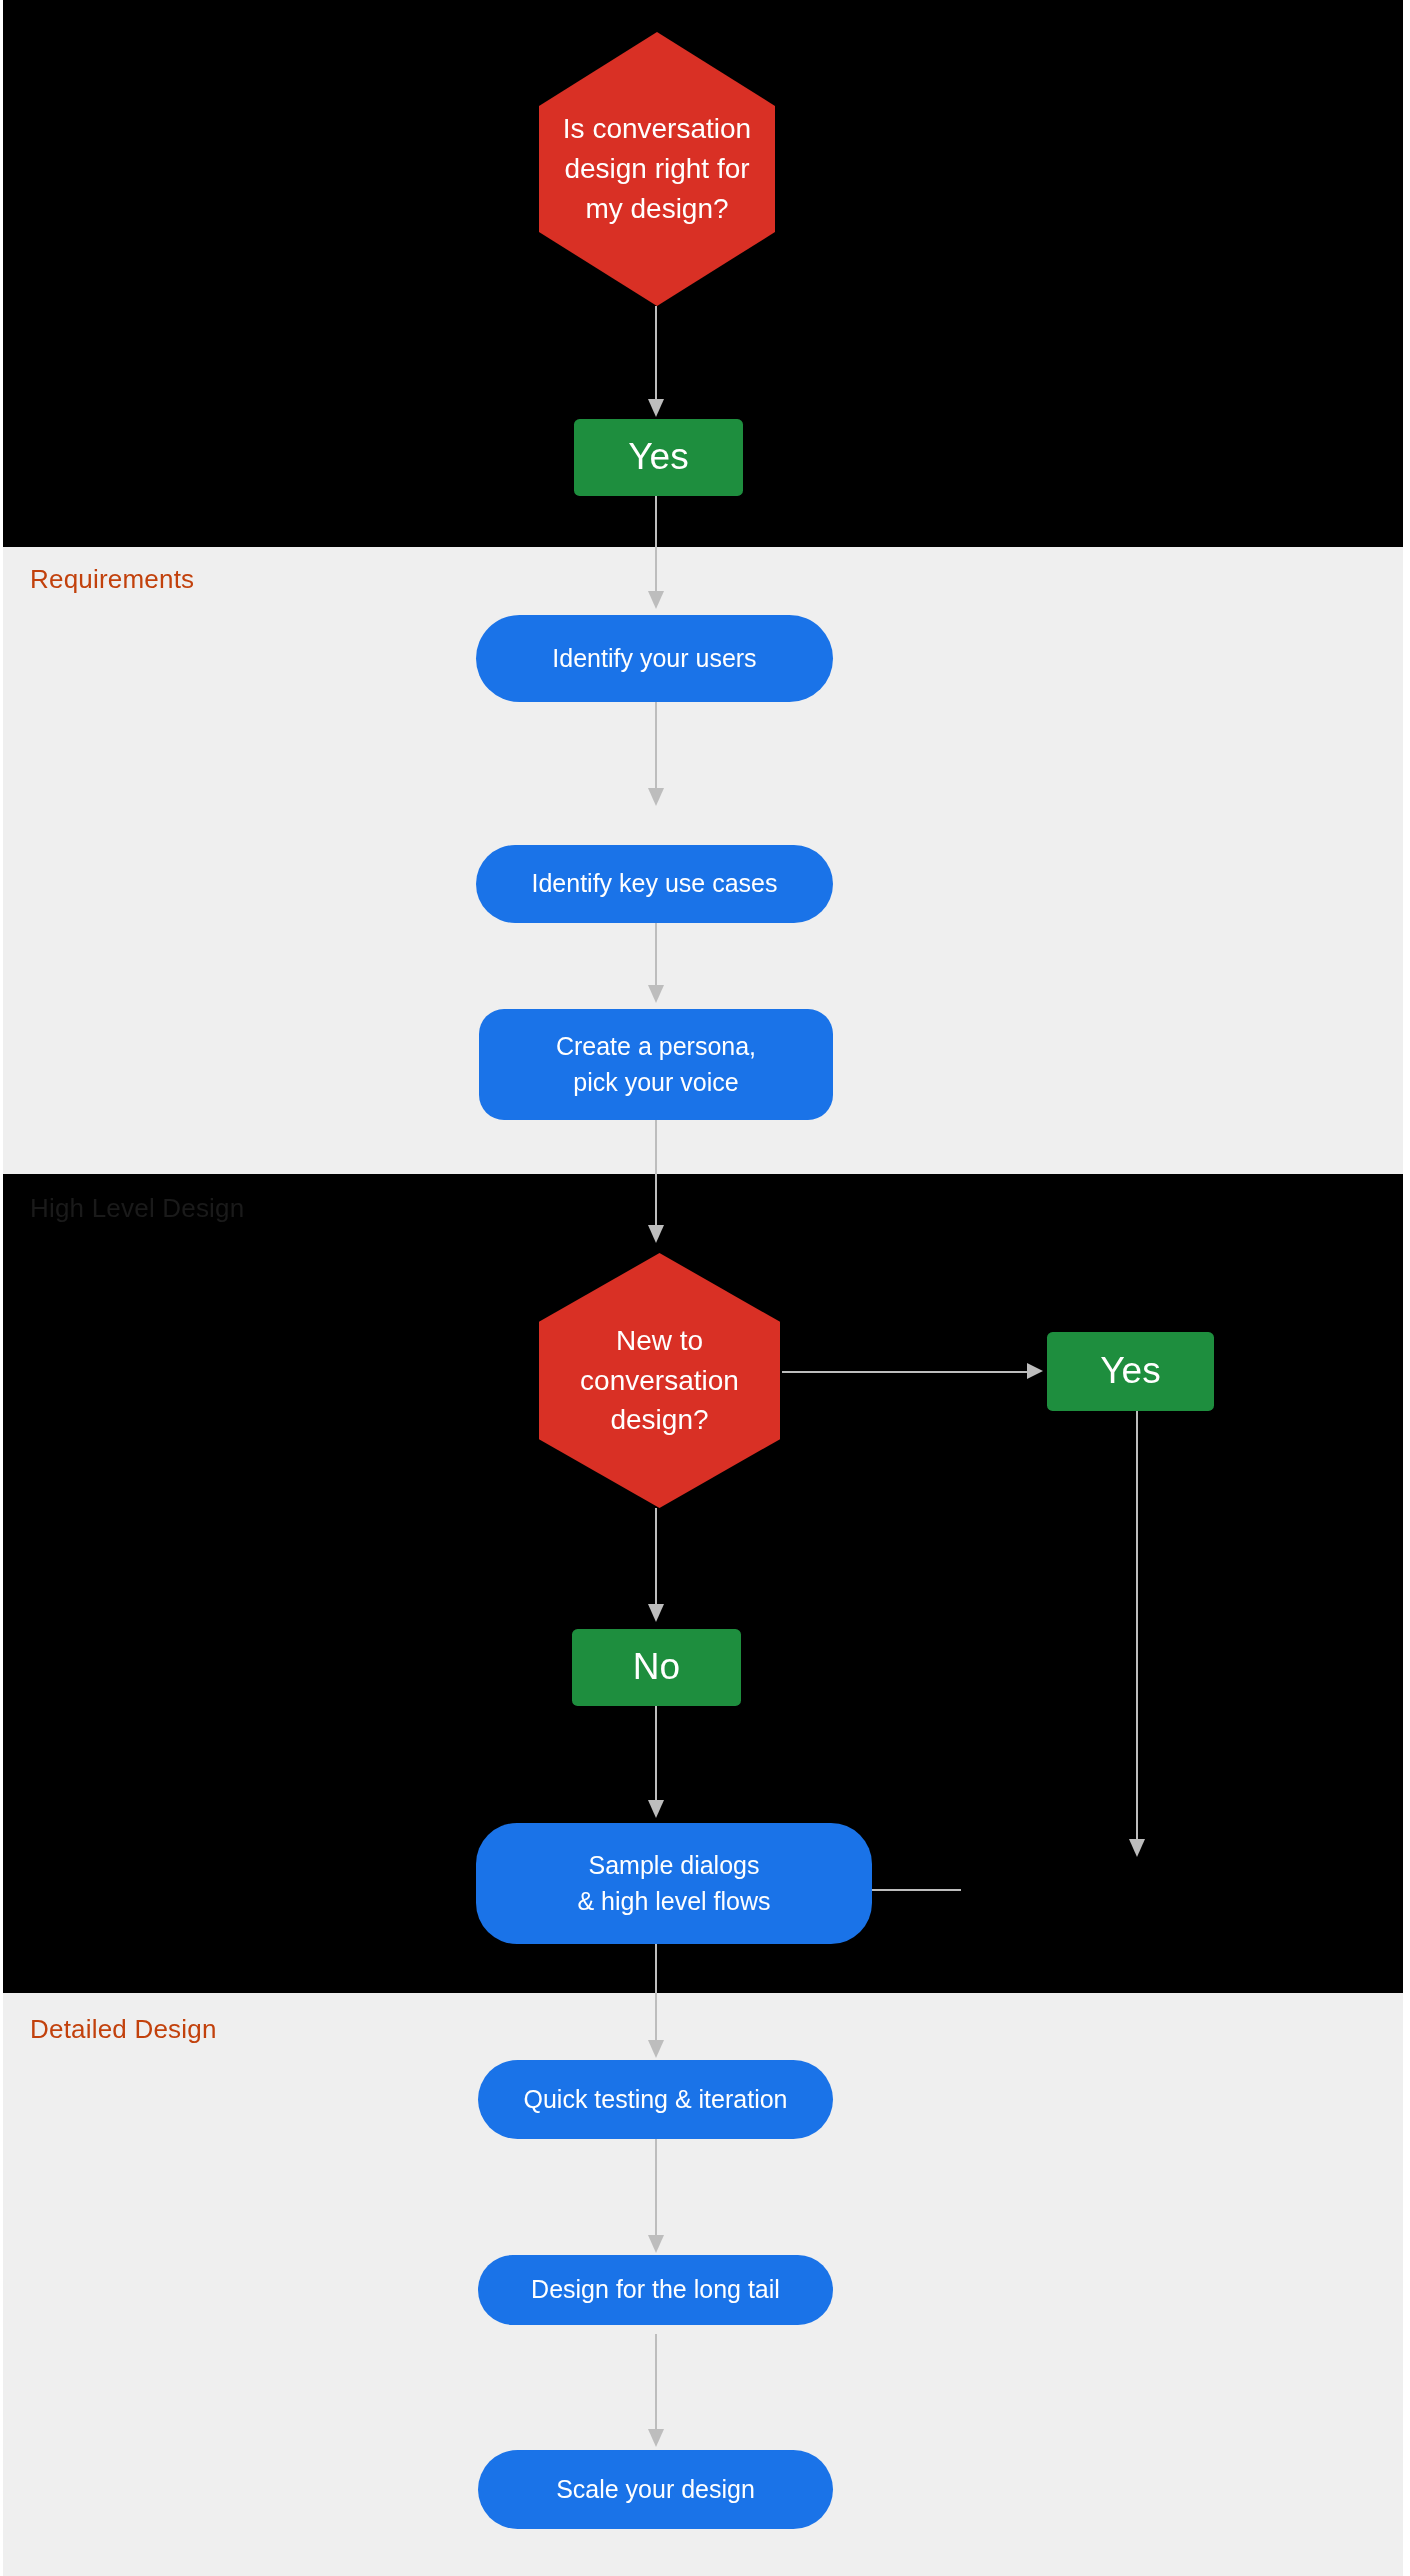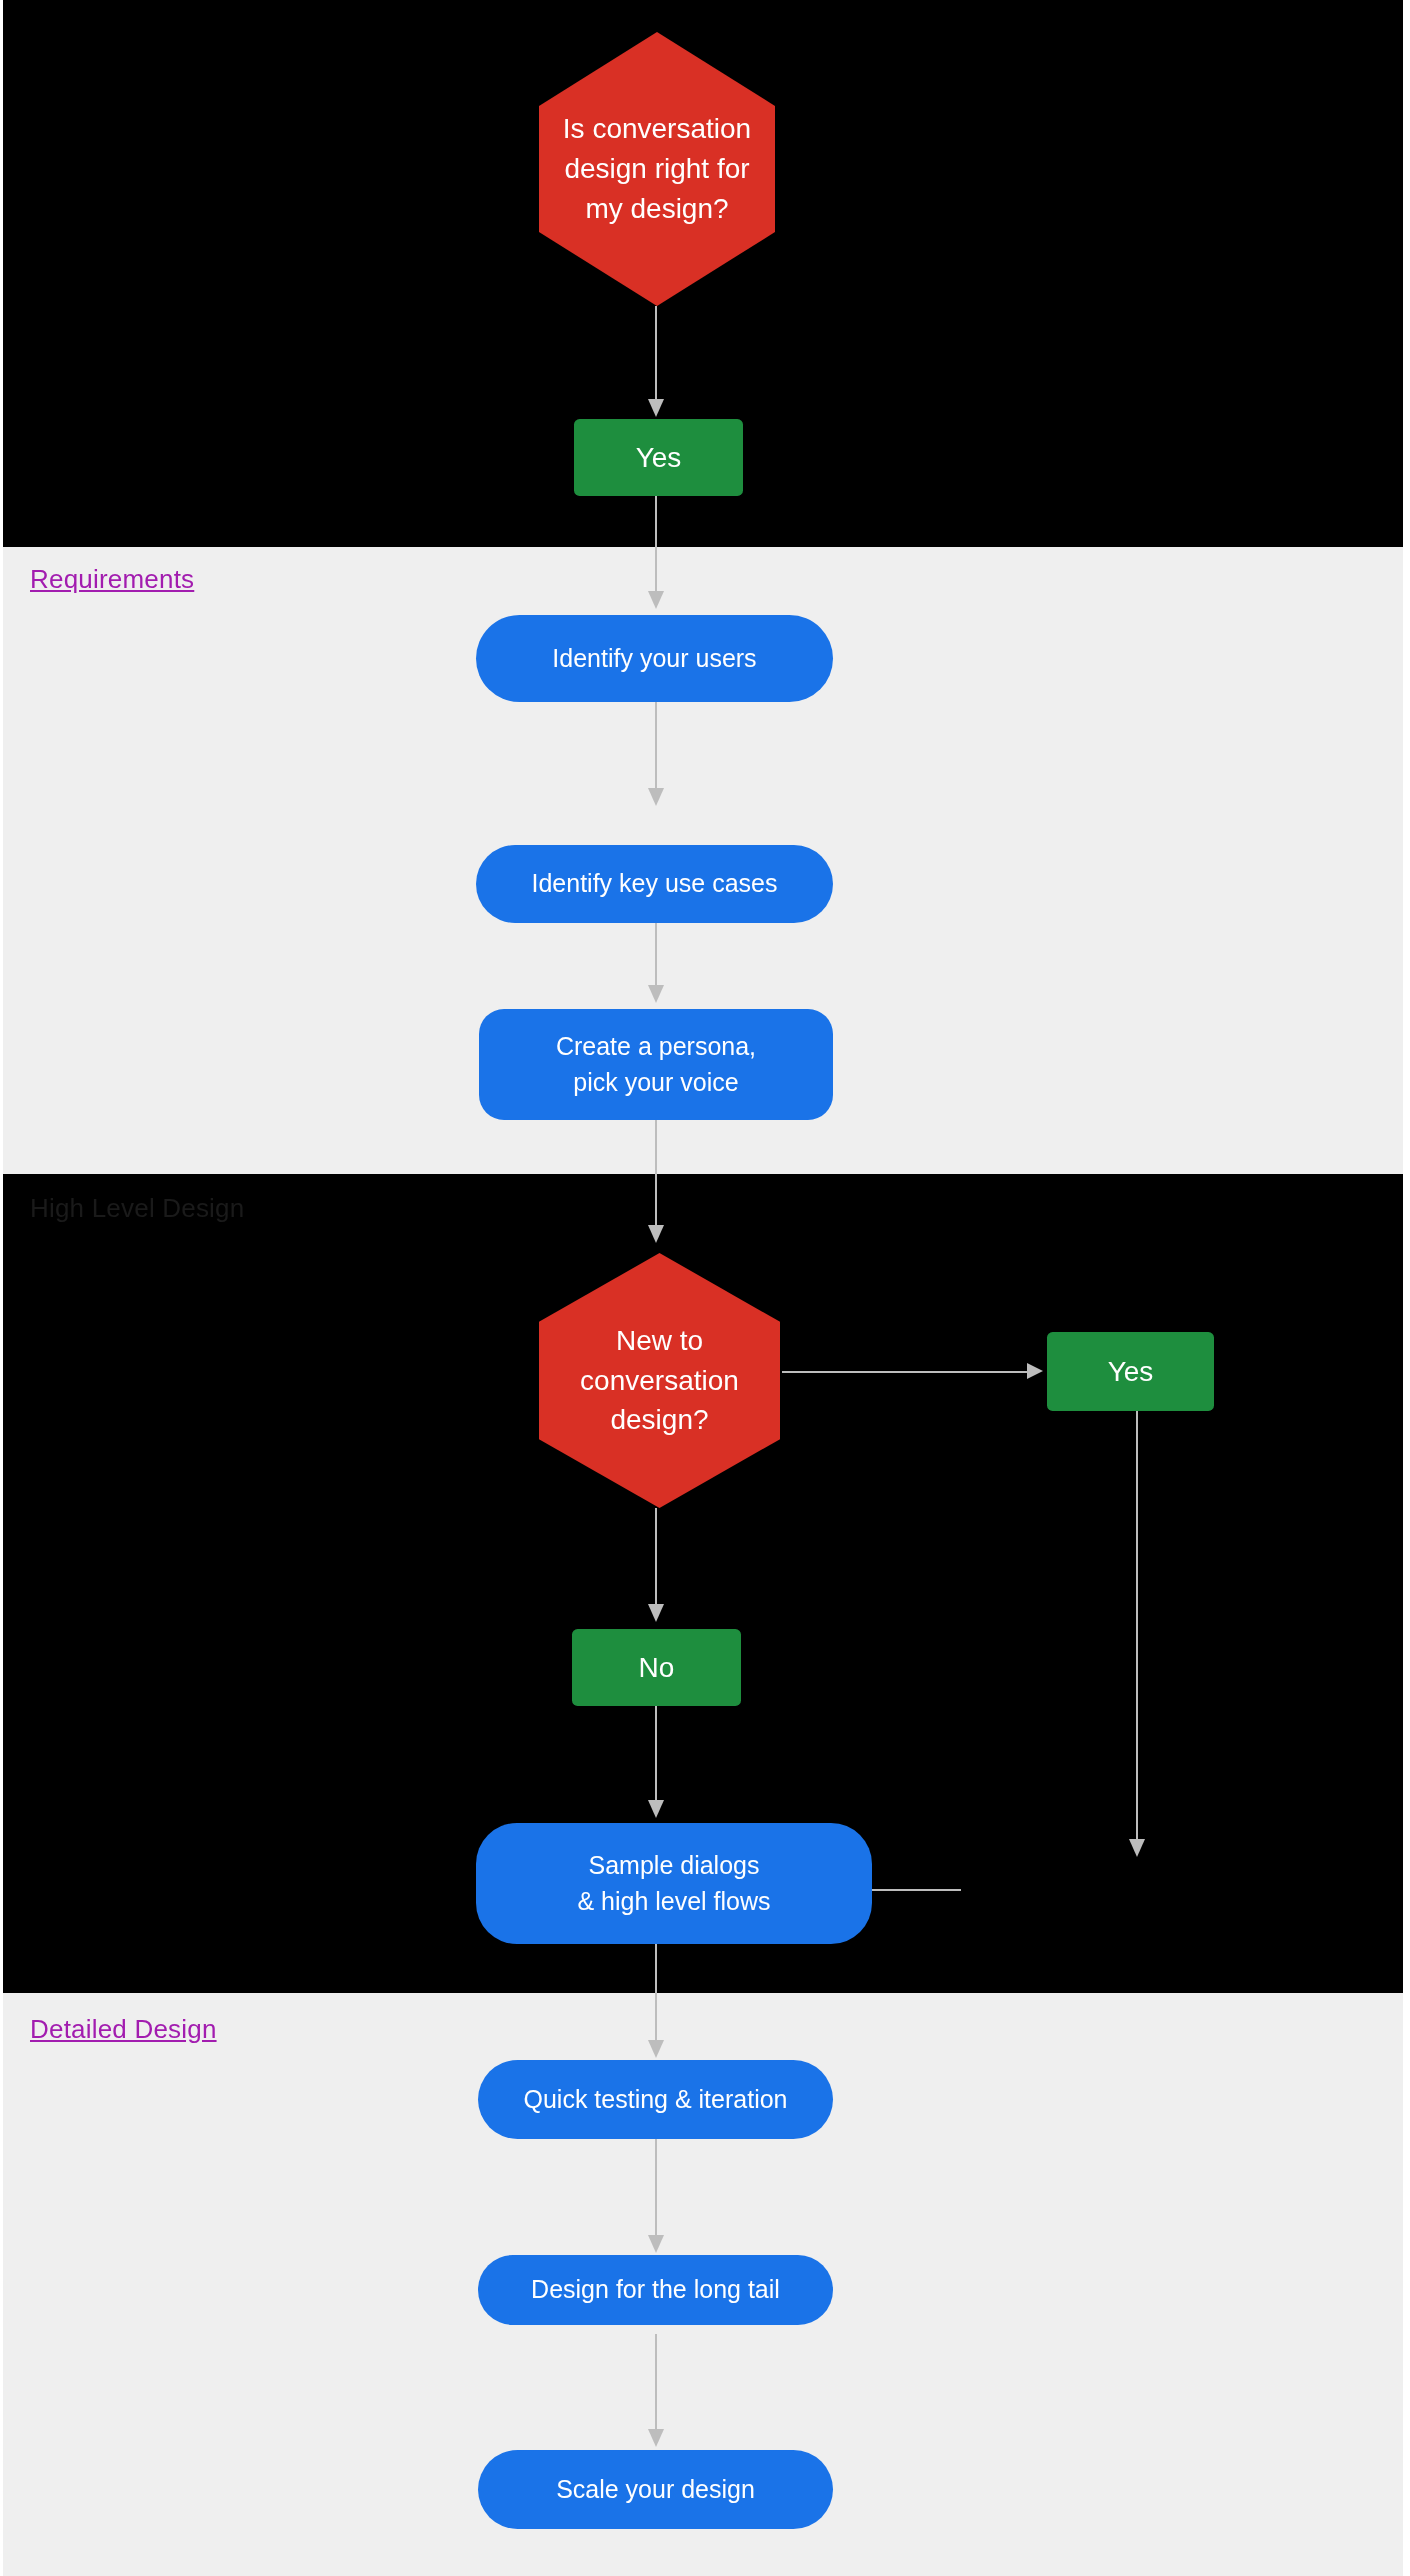--- a/index.html
+++ b/index.html
@@ -30,21 +30,21 @@
 
   
   .section-label {
     position: absolute;
     left: 27px;
     font-size: 26px;
     letter-spacing: 0.2px;
     white-space: nowrap;
     line-height: 1;
   }
-  .section-label.on-light { color: #a21caf; text-decoration: underline; }
+  .section-label.on-light { color: #c2410c; }
   .section-label.on-dark  { color: #1a1a1a; }
 
   
   .connector {
     position: absolute;
     pointer-events: none;
   }
   .conn-line-v {
     position: absolute;
     width: 1.9px;
@@ -95,21 +95,21 @@
     background: #d93025;
     clip-path: polygon(50% 0%, 100% 27%, 100% 73%, 50% 100%, 0% 73%, 0% 27%);
     font-size: 28px;
     line-height: 1.42;
     padding: 0 16.7px;
   }
 
   .node-green {
     background: #1e8e3e;
     border-radius: 5.6px;
-    font-size: 28px;
+    font-size: 37px;
     line-height: 1.2;
   }
 
   .node-blue {
     background: #1a73e8;
     border-radius: 927px;
     font-size: 25px;
     line-height: 1.42;
     padding: 0 24px;
   }

